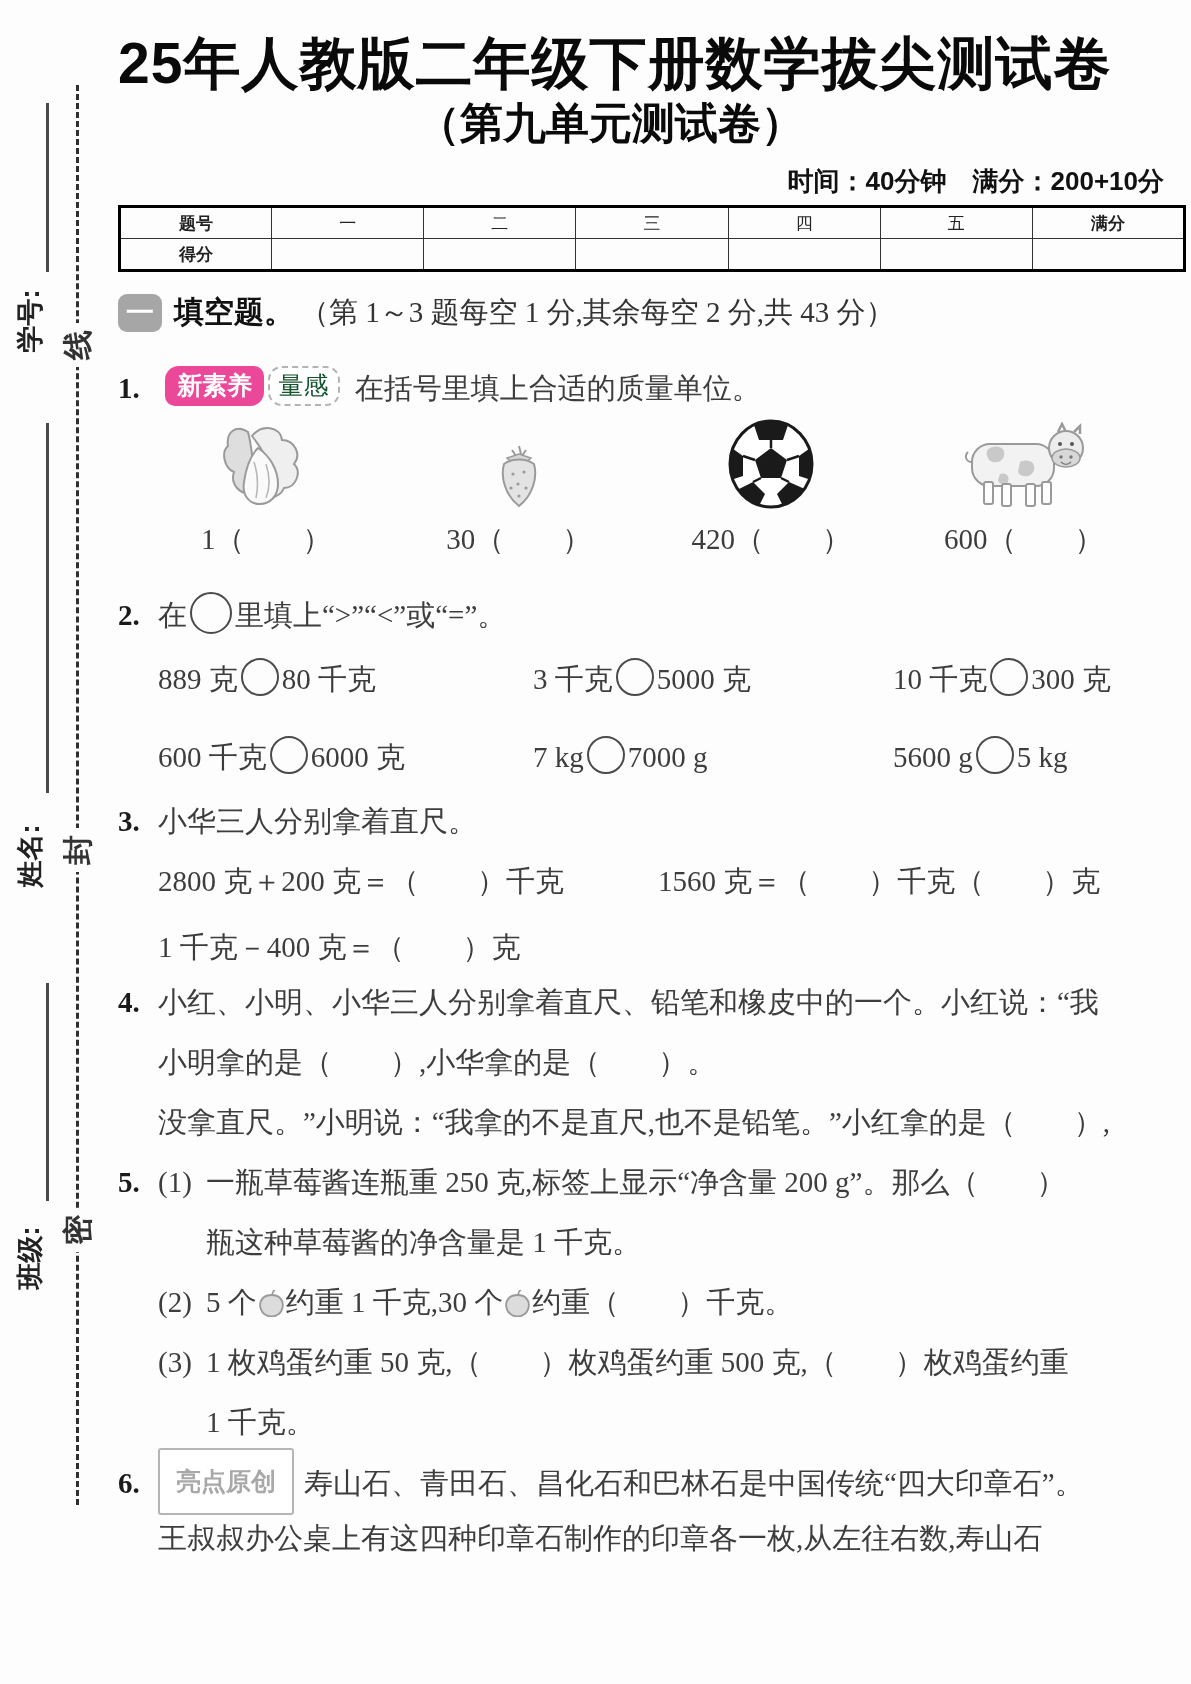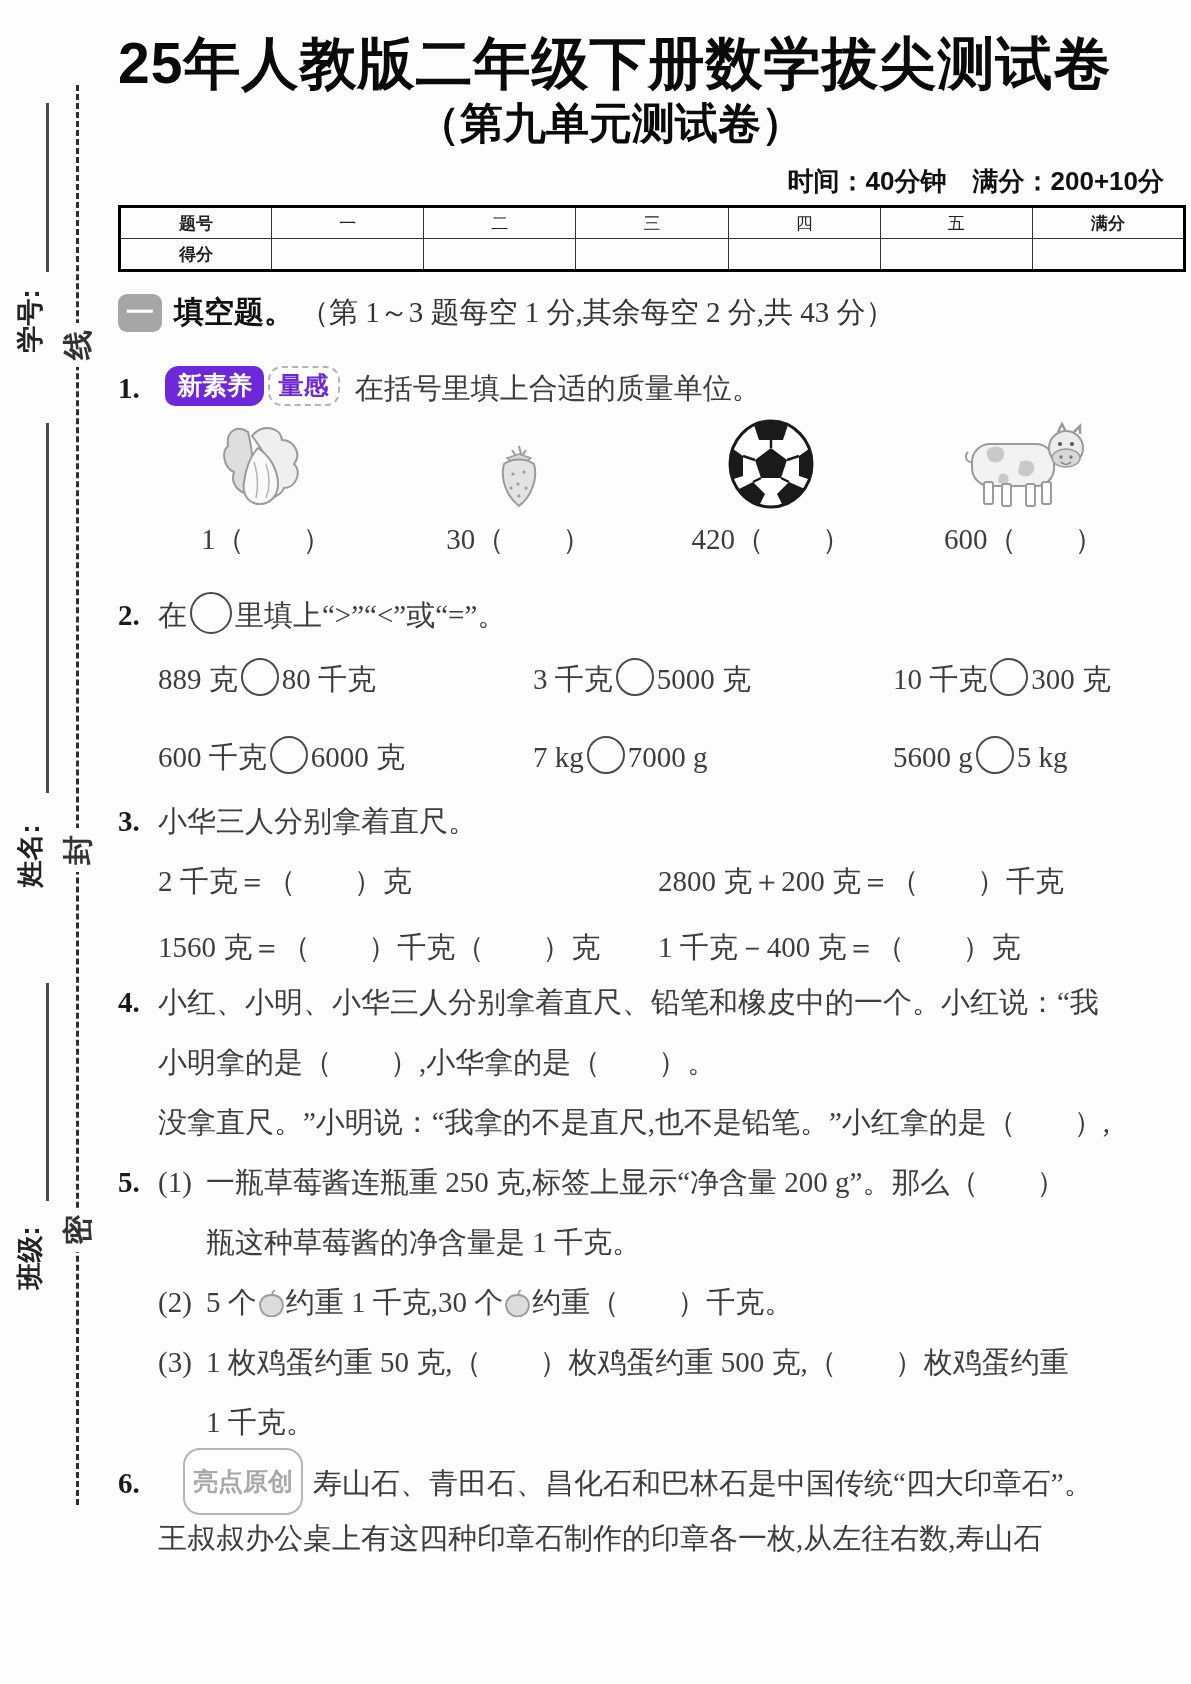--- a/index.html
+++ b/index.html
@@ -39,29 +39,29 @@
         font-family:"Liberation Sans","DejaVu Sans",sans-serif;}
   .sec-title{font-weight:900;font-family:"Liberation Sans","DejaVu Sans",sans-serif;}
   .sec-note{margin-left:6px;font-size:29px;color:#333;}
 
   .qline{font-size:29px;color:#3d3d3d;white-space:nowrap;}
   .qnum{display:inline-block;width:40px;font-weight:bold;color:#1a1a1a;}
   .indent{padding-left:40px;}
   .indent2{padding-left:88px;}
   .subnum{display:inline-block;width:48px;}
 
-  .badge-gray{display:inline-block;background:#6d28d9;color:#fff;border-radius:14px 10px 14px 10px;
+  .badge-gray{display:inline-block;background:#ec4899;color:#fff;border-radius:14px 10px 14px 10px;
         padding:3px 12px 4px;font-size:25px;font-family:"Liberation Sans","DejaVu Sans",sans-serif;
         font-weight:bold;vertical-align:4px;}
-  .badge-dashed{display:inline-block;border:2px dashed #b3b3b3;color:#6d28d9;border-radius:14px;
-        padding:1px 9px 2px;font-size:25px;font-weight:bold;margin-left:-4px;margin-right:8px;
+  .badge-dashed{display:inline-block;border:2px dashed #b3b3b3;color:#14532d;border-radius:14px;
+        padding:1px 9px 2px;font-size:25px;font-weight:normal;margin-left:-4px;margin-right:8px;
         font-family:"Liberation Sans","DejaVu Sans",sans-serif;vertical-align:4px;background:#fff;}
-  .badge-outline{display:inline-block;border:2.5px solid #b5b5b5;color:#a8a8a8;border-radius:17px;
-        padding:1px 8px 2px;font-size:25px;font-weight:bold;margin-right:10px;
-        font-family:"Liberation Sans","DejaVu Sans",sans-serif;vertical-align:3px;background:#fff;margin-left:25px;}
+  .badge-outline{display:inline-block;border:2.5px solid #b5b5b5;color:#a8a8a8;border-radius:3px;
+        padding:1px 16px 2px;font-size:25px;font-weight:bold;margin-right:10px;
+        font-family:"Liberation Sans","DejaVu Sans",sans-serif;vertical-align:3px;background:#fff;}
 
   .cmp-circle{display:inline-block;width:34px;height:34px;border:2px solid #4a4a4a;border-radius:50%;
         vertical-align:-7px;margin:0 3px;}
   .cmp-circle.big{width:38px;height:38px;vertical-align:-9px;}
 
   
   .fig-row{top:402px;left:22px;width:1010px;display:grid;grid-template-columns:repeat(4,1fr);}
   .fig-cell{display:flex;flex-direction:column;align-items:center;}
   .fig-iconbox{height:108px;display:flex;align-items:flex-end;justify-content:center;}
   .fig-label{margin-top:10px;font-size:29px;color:#3d3d3d;}
@@ -217,21 +217,20 @@
       <div><span>10 千克</span><span class="cmp-circle"></span><span>300 克</span></div>
       <div><span>600 千克</span><span class="cmp-circle"></span><span>6000 克</span></div>
       <div><span>7 kg</span><span class="cmp-circle"></span><span>7000 g</span></div>
       <div><span>5600 g</span><span class="cmp-circle"></span><span>5 kg</span></div>
     </div>
 
     <div class="abs qline" style="top:802px;">
       <span class="qnum">3.</span><span>小华三人分别拿着直尺。</span>
     </div>
     <div class="abs grid2 qline" style="top:862px;left:40px;width:1010px;">
-      <div>2 千克＝（　　）克</div>
       <div>2800 克＋200 克＝（　　）千克</div>
       <div>1560 克＝（　　）千克（　　）克</div>
       <div>1 千克－400 克＝（　　）克</div>
     </div>
 
     <div class="abs qline lh60" style="top:972px;width:1060px;">
       <div class="qtext-line"><span class="qnum">4.</span><span>小红、小明、小华三人分别拿着直尺、铅笔和橡皮中的一个。小红说：“我</span></div>
       <div class="qtext-line indent">小明拿的是（　　）,小华拿的是（　　）。</div>
       <div class="qtext-line indent">没拿直尺。”小明说：“我拿的不是直尺,也不是铅笔。”小红拿的是（　　）,</div>
     </div>

